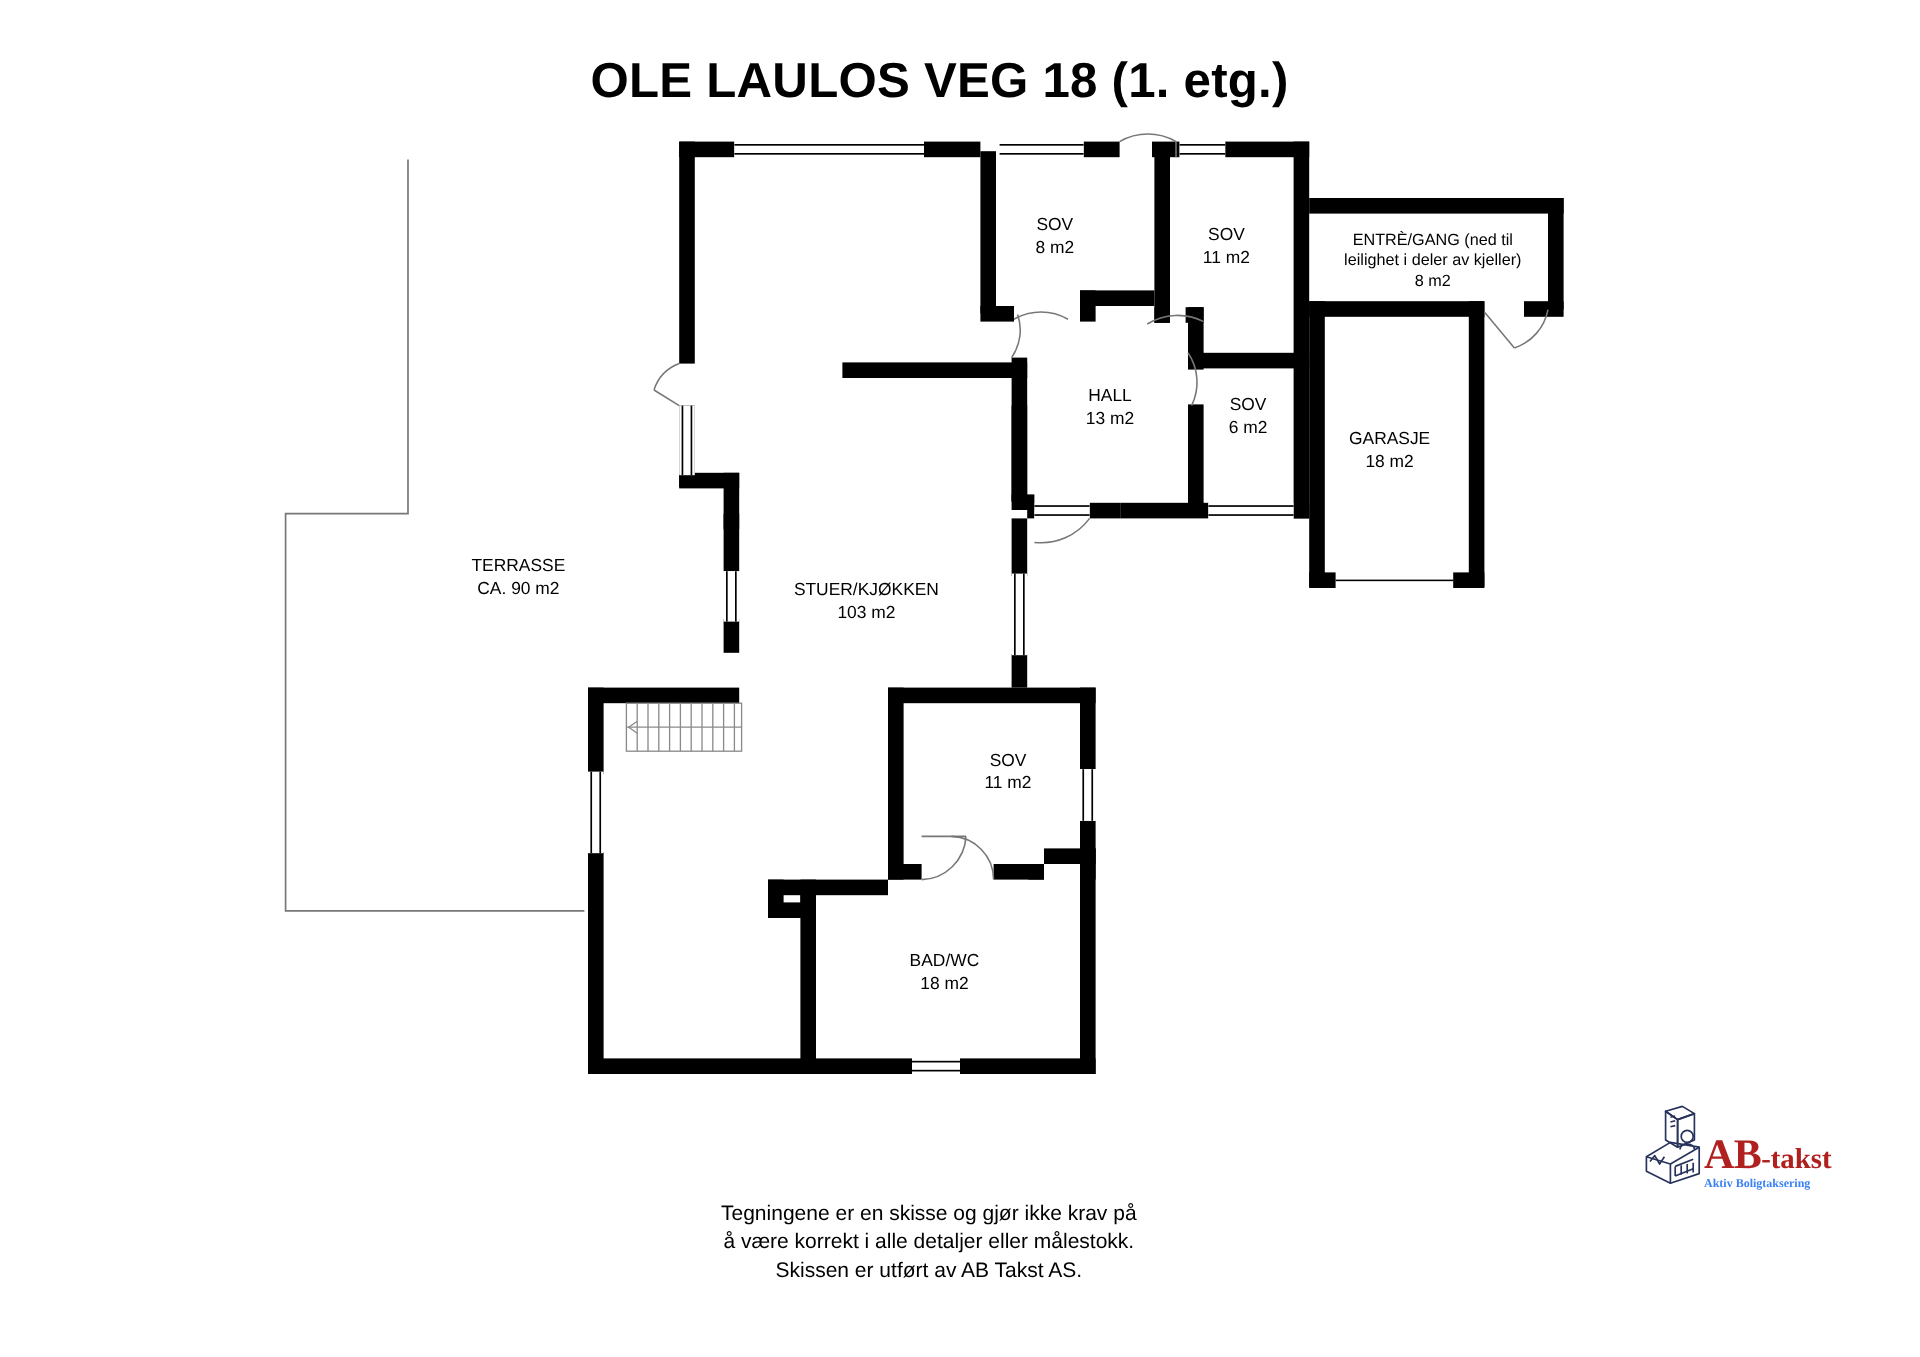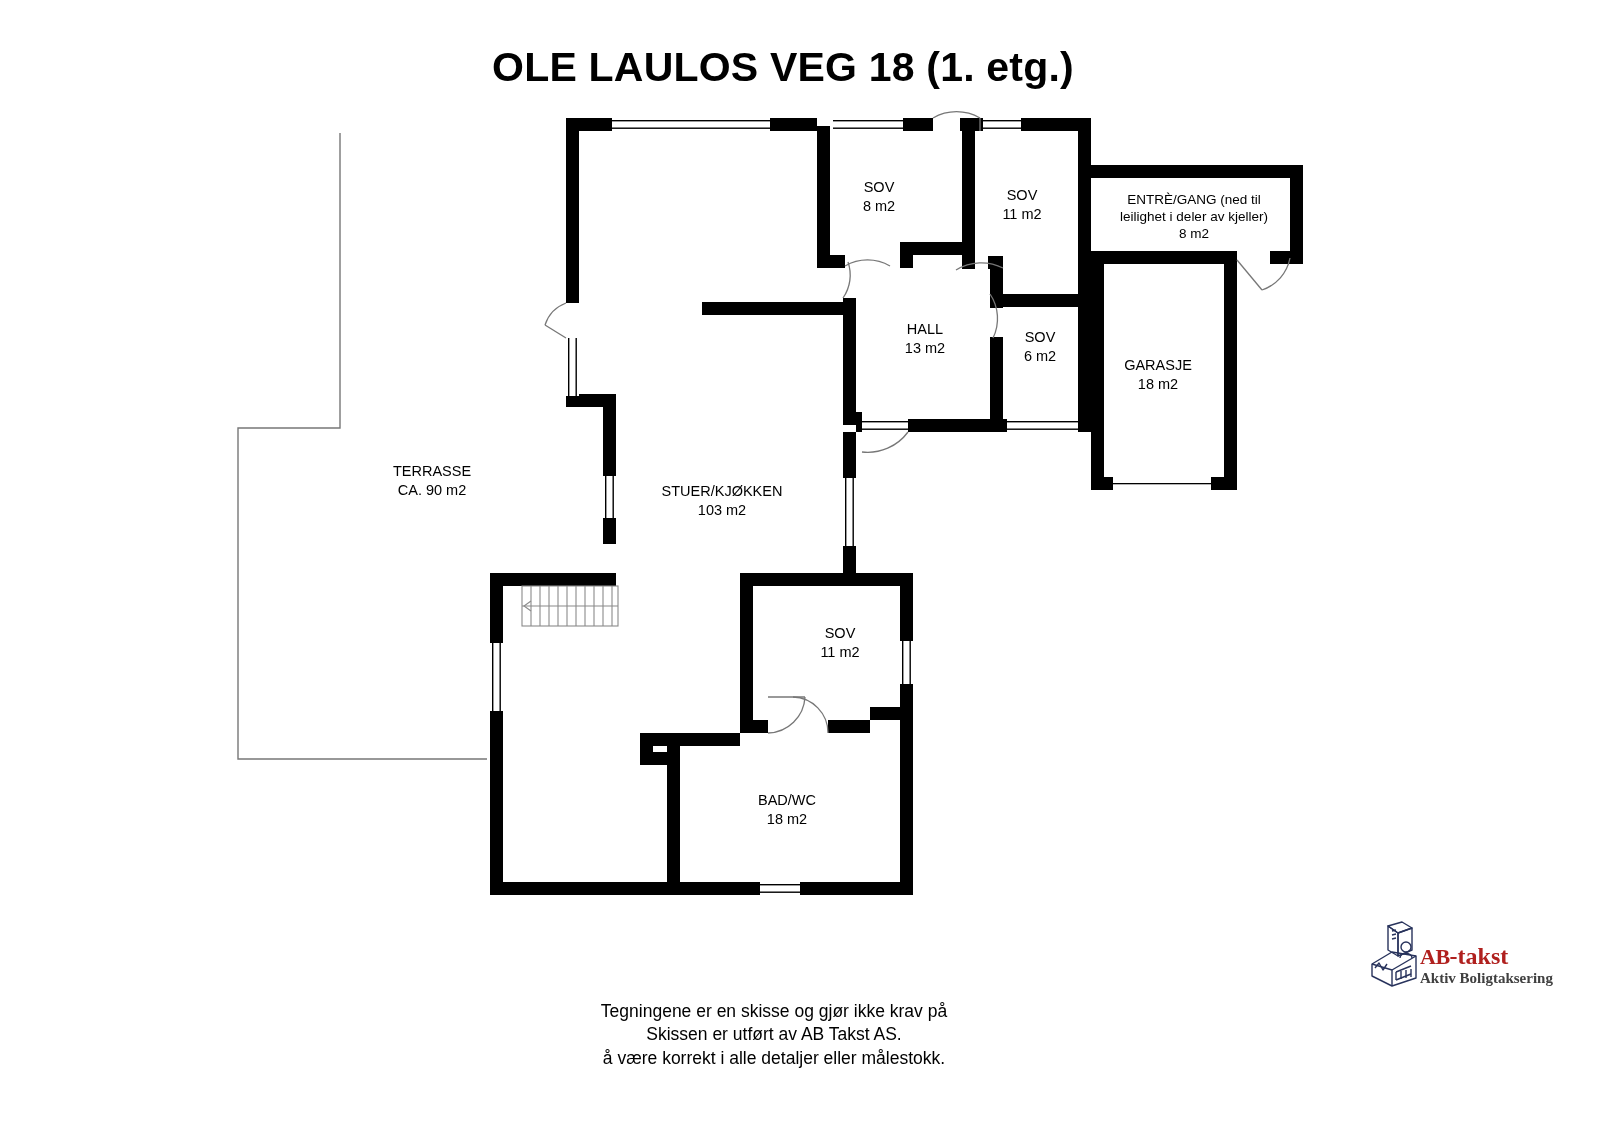--- a/index.html
+++ b/index.html
@@ -58,27 +58,27 @@
     left: 58px;
     top: 24px;
   }
   .logo-main {
     font-family: "Liberation Serif", serif;
     font-weight: 700;
     color: #b0201e;
     line-height: 1;
     white-space: nowrap;
   }
-  .logo-main .ab { font-size: 22px; letter-spacing: -0.5px; }
+  .logo-main .ab { font-size: 35px; letter-spacing: -0.5px; }
   .logo-main .takst { font-size: 24px; }
   .logo-sub {
     font-family: "Liberation Serif", serif;
     font-weight: 700;
-    font-size: 15px;
-    color: #404040;
+    font-size: 10px;
+    color: #3b82f6;
     line-height: 1;
     margin-top: 3px;
     white-space: nowrap;
   }
   .svg-layer { position: absolute; left: 0; top: 0; }
   text.room {
     font-family: "Liberation Sans", sans-serif;
     font-size: 14.5px;
     fill: #000;
     text-anchor: middle;
@@ -324,22 +324,22 @@
       <text class="room" x="840" y="657">11 m2</text>
 
       <text class="room" x="787" y="805">BAD/WC</text>
       <text class="room" x="787" y="824">18 m2</text>
 
     </g>
   </svg>
 
   <div class="disclaimer">
     <div>Tegningene er en skisse og gjør ikke krav på</div>
+    <div>å være korrekt i alle detaljer eller målestokk.</div>
     <div>Skissen er utført av AB Takst AS.</div>
-    <div>å være korrekt i alle detaljer eller målestokk.</div>
   </div>
 
   <div class="logo">
     <svg width="74" height="72" viewBox="0 0 74 72" xmlns="http://www.w3.org/2000/svg">
       <g fill="none" stroke="#28335c" stroke-width="1.4" stroke-linejoin="round">
 
         <path d="M26,6 L40,2 L50,8 L36,13 Z"></path>
         <path d="M26,6 L26,30 L36,36 L36,13 Z"></path>
         <path d="M36,13 L50,8 L50,30 L36,36 Z"></path>
         <path d="M30,11 L34,10 M30,15 L34,14 M30,19 L34,18"></path>

